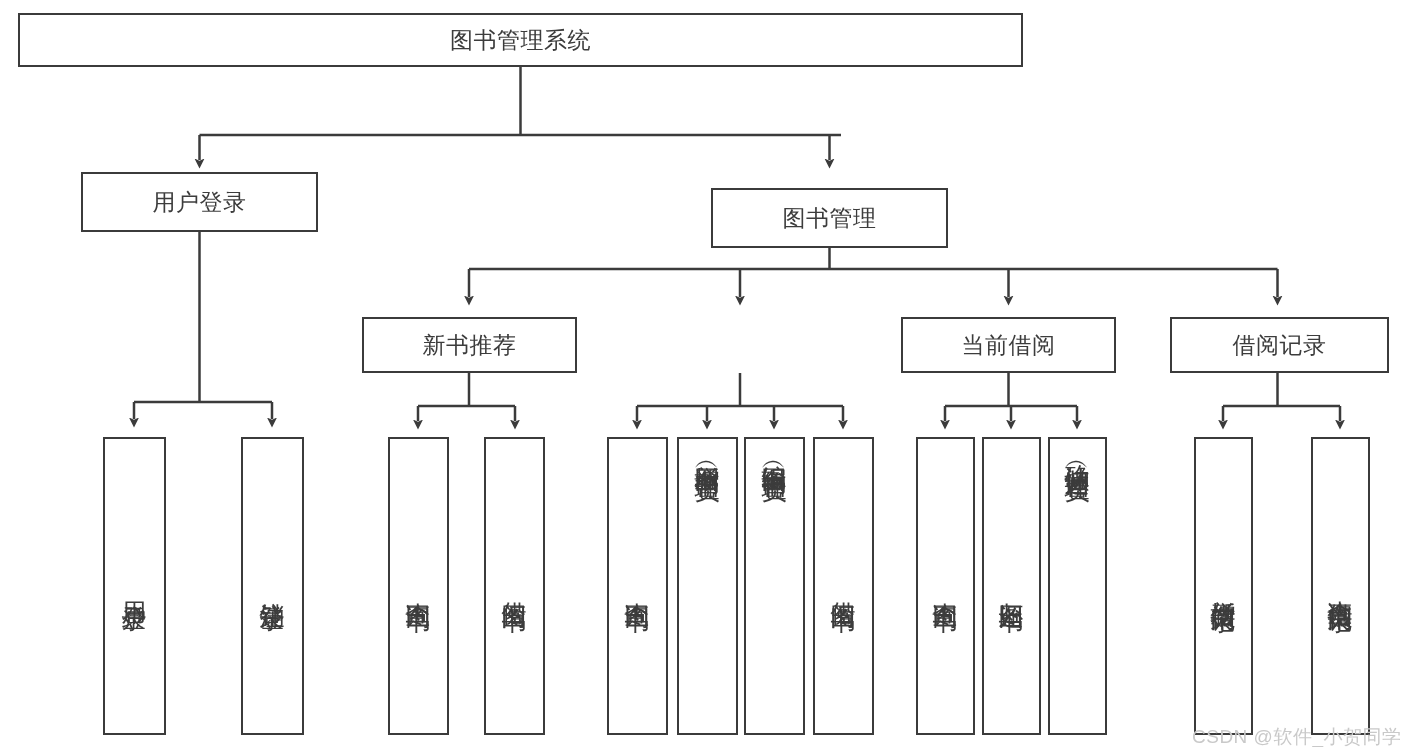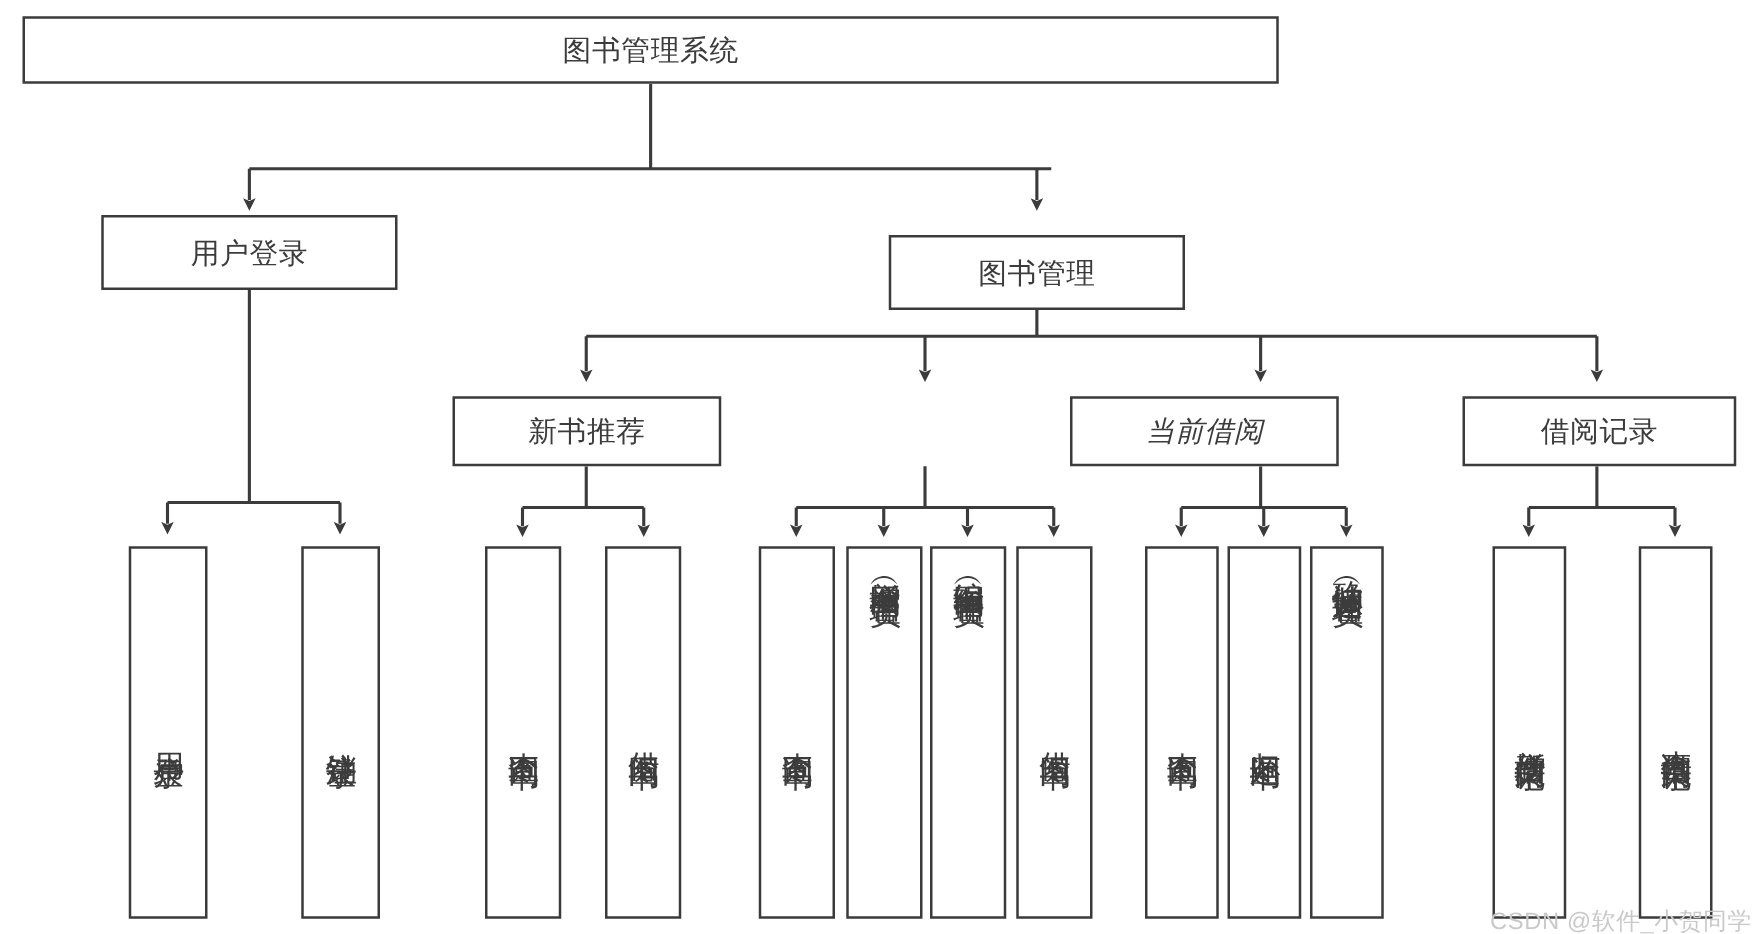--- a/index.html
+++ b/index.html
@@ -136,21 +136,21 @@
   <div class="node horiz" style="left:81px; top:172px; width:237px; height:60px;">
     <span class="label">用户登录</span>
   </div>
   <div class="node horiz" style="left:711px; top:172px; width:237px; height:60px;margin-top:16px;">
     <span class="label">图书管理</span>
   </div>
 
   <div class="node horiz" style="left:362px; top:317px; width:215px; height:56px;">
     <span class="label">新书推荐</span>
   </div>
-  <div class="node horiz" style="left:856px; top:317px; width:215px; height:56px;font-style:italic;">
+  <div class="node horiz" style="left:901px; top:317px; width:215px; height:56px;">
     <span class="label">当前借阅</span>
   </div>
   <div class="node horiz" style="left:1170px; top:317px; width:219px; height:56px;">
     <span class="label">借阅记录</span>
   </div>
 
   <div class="node vert center" style="left:103px; top:437px; width:63px; height:298px;">
     <span class="label">用户登录</span>
   </div>
   <div class="node vert center" style="left:241px; top:437px; width:63px; height:298px;">

